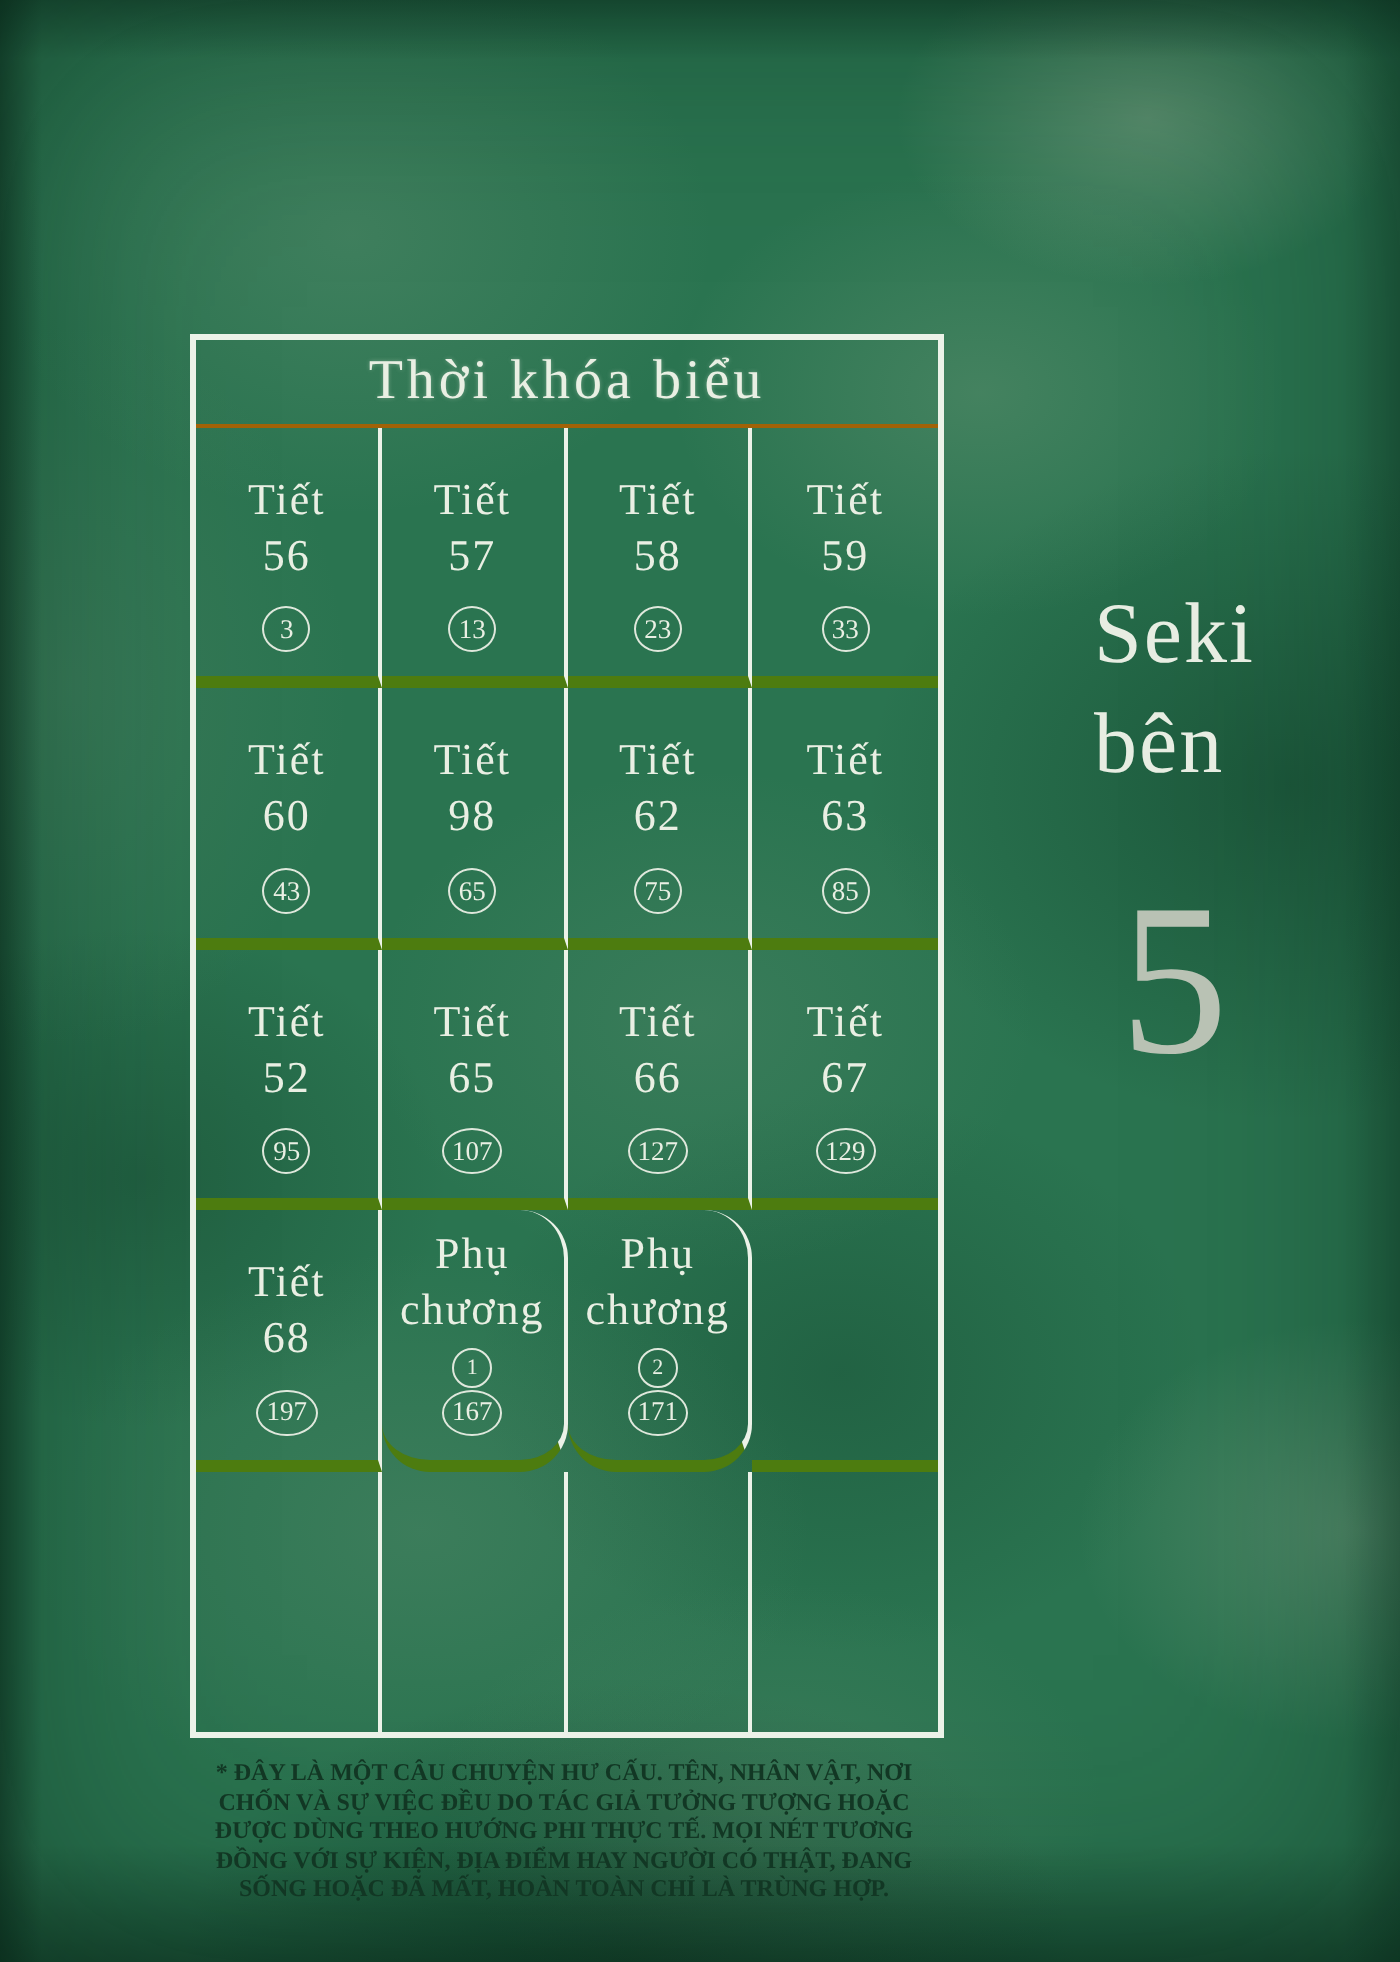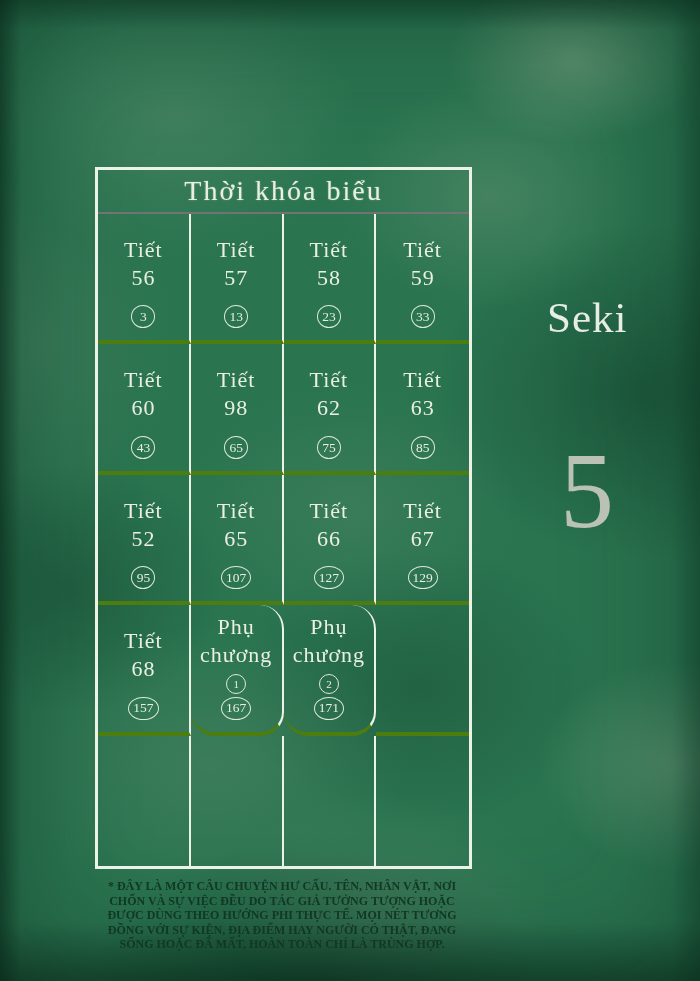--- a/index.html
+++ b/index.html
@@ -45,30 +45,30 @@
     width: 377px; height: 702px;
     box-sizing: border-box;
     border: 3px solid #ecf2e8;
     display: grid;
     grid-template-columns: repeat(4, 1fr);
     grid-template-rows: 44px repeat(5, 1fr);
     color: #e9efe3;
   }
   .schedule-header {
     grid-column: 1 / -1;
-    border-bottom: 2px solid #737373;
+    border-bottom: 2px solid #a16207;
     display: flex; align-items: center; justify-content: center;
     font-size: 28px;
     letter-spacing: 2px;
     text-shadow: 0 0 2px rgba(233,239,227,0.35);
   }
   .cell {
     box-sizing: border-box;
     border-right: 2px solid #ecf2e8;
-    border-bottom: 4px solid #4d7c0f;
+    border-bottom: 6px solid #4d7c0f;
     display: flex; flex-direction: column; align-items: center;
     padding: 22px 2px 12px 2px;
   }
   .cell.last-col { border-right: none; }
   .cell.last-row { border-bottom: none; }
   .cell.has-sub { padding-top: 8px; border-radius: 24px; }
   .cell .line { font-size: 22px; line-height: 28px; letter-spacing: 1px; }
   .cell .sub-badge {
     margin-top: 5px;
     width: 18px; height: 18px;
@@ -177,21 +177,21 @@
       <div class="page-badge">127</div>
     </div>
     <div class="cell last-col">
       <div class="line">Tiết</div>
       <div class="line">67</div>
       <div class="page-badge">129</div>
     </div>
     <div class="cell">
       <div class="line">Tiết</div>
       <div class="line">68</div>
-      <div class="page-badge">157</div>
+      <div class="page-badge">197</div>
     </div>
     <div class="cell has-sub">
       <div class="line">Phụ</div>
       <div class="line">chương</div>
       <div class="sub-badge">1</div>
       <div class="page-badge">167</div>
     </div>
     <div class="cell has-sub">
       <div class="line">Phụ</div>
       <div class="line">chương</div>
@@ -200,17 +200,18 @@
     </div>
     <div class="cell last-col"></div>
     <div class="cell last-row"></div>
     <div class="cell last-row"></div>
     <div class="cell last-row"></div>
     <div class="cell last-col last-row"></div>
   </div>
 
 <div class="series-title">
   <div>Seki</div>
+  <div>bên</div>
 </div>
 
 <div class="volume-number">5</div>
 
 <div class="disclaimer">* ĐÂY LÀ MỘT CÂU CHUYỆN HƯ CẤU. TÊN, NHÂN VẬT, NƠI CHỐN VÀ SỰ VIỆC ĐỀU DO TÁC GIẢ TƯỞNG TƯỢNG HOẶC ĐƯỢC DÙNG THEO HƯỚNG PHI THỰC TẾ. MỌI NÉT TƯƠNG ĐỒNG VỚI SỰ KIỆN, ĐỊA ĐIỂM HAY NGƯỜI CÓ THẬT, ĐANG SỐNG HOẶC ĐÃ MẤT, HOÀN TOÀN CHỈ LÀ TRÙNG HỢP.</div>
 
 </body></html>

